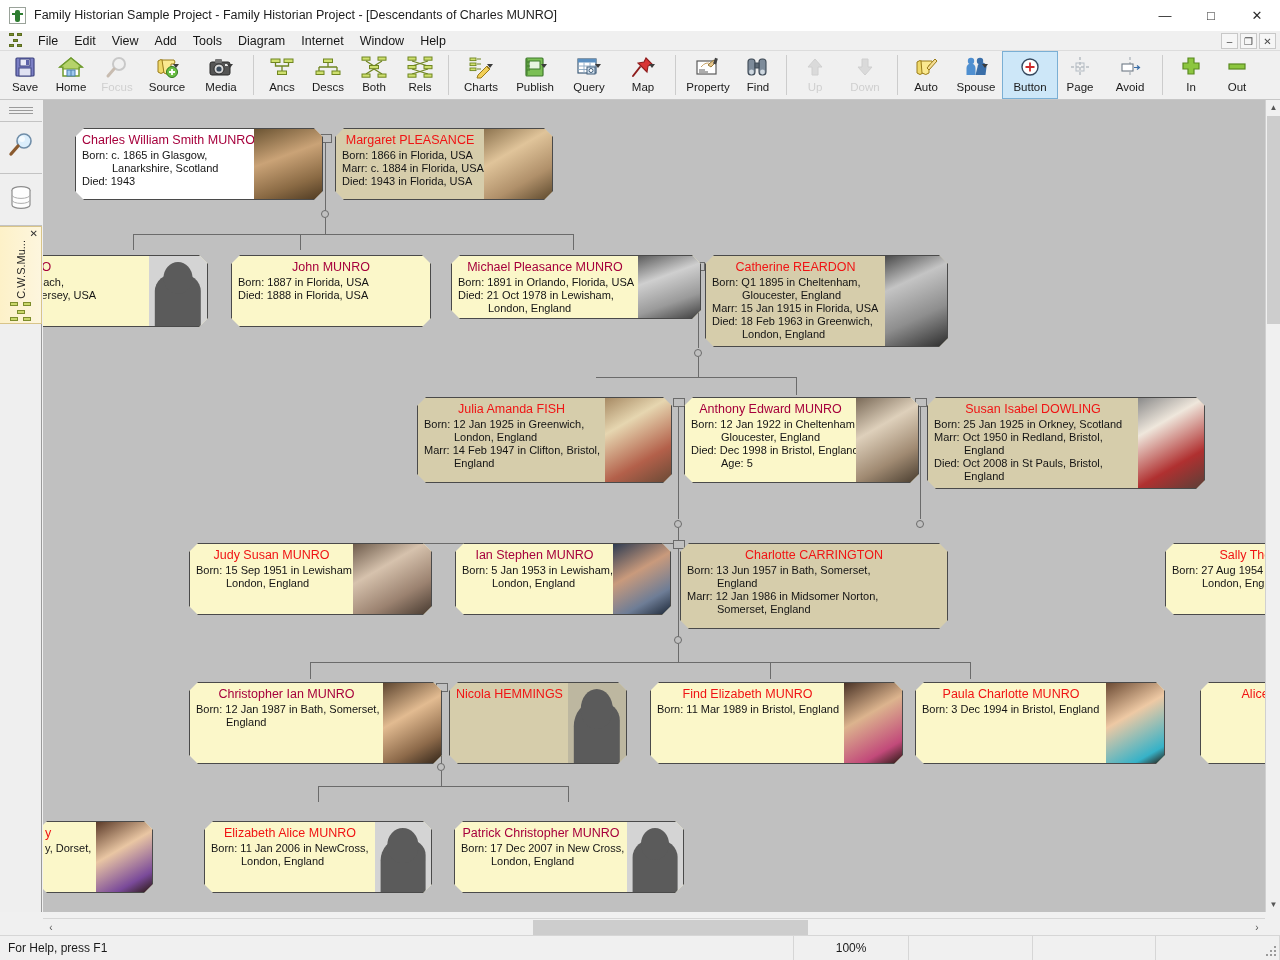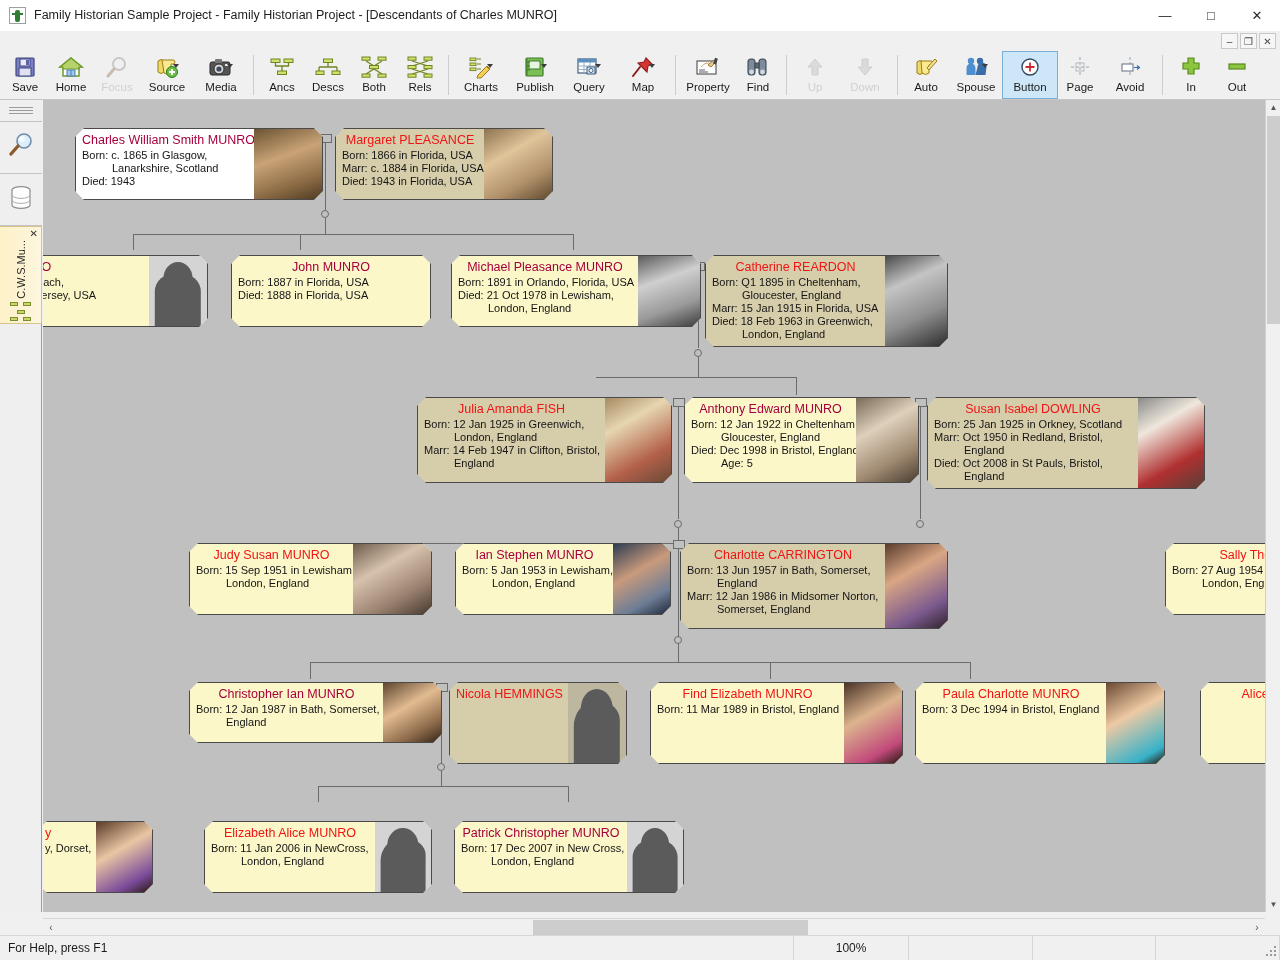--- a/index.html
+++ b/index.html
@@ -227,20 +227,38 @@
   <div class="titlebar">
     <div class="title-icon"></div>
     <div class="title-text">Family Historian Sample Project - Family Historian Project - [Descendants of Charles MUNRO]</div>
     <div class="winbtns">
       <div class="winbtn">—</div>
       <div class="winbtn">□</div>
       <div class="winbtn close">✕</div>
     </div>
   </div>
 
+  <div class="menubar">
+    <div class="menu-appicon">
+      <i></i>
+        <i></i>
+        <i></i>
+        <i></i>
+        <i></i>
+    </div>
+    <div class="menu-item">File</div>
+    <div class="menu-item">Edit</div>
+    <div class="menu-item">View</div>
+    <div class="menu-item">Add</div>
+    <div class="menu-item">Tools</div>
+    <div class="menu-item">Diagram</div>
+    <div class="menu-item">Internet</div>
+    <div class="menu-item">Window</div>
+    <div class="menu-item">Help</div>
+  </div>
   <div class="mdi-btns">
     <div class="mdi-btn">–</div>
     <div class="mdi-btn">❐</div>
     <div class="mdi-btn">✕</div>
   </div>
 
   <div class="toolbar">
 
     <div class="tbitem">
       <div class="tbicon">
@@ -664,21 +682,21 @@
           <div class="cname">John MUNRO</div>
           <div class="cdet">Born: 1887 in Florida, USA</div>
           <div class="cdet">Died: 1888 in Florida, USA</div>
         </div>
         <div class="photo sil" style="width:58px;">
           <span class="sil-shape"></span>
           <span class="sil-head"></span>
         </div>
       </div>
 
-      <div class="card" style="left:408px; top:155px; width:250px; height:72px;">
+      <div class="card" style="left:408px; top:155px; width:250px; height:64px;">
         <div class="body">
           <div class="cname">Michael Pleasance MUNRO</div>
           <div class="cdet">Born: 1891 in Orlando, Florida, USA</div>
           <div class="cdet">Died: 21 Oct 1978 in Lewisham,</div>
           <div class="cdet ind">London, England</div>
         </div>
         <div class="photo ph-mpm" style="width:62px;"></div>
       </div>
 
       <div class="card tan" style="left:662px; top:155px; width:243px; height:92px;">
@@ -738,41 +756,41 @@
 
       <div class="card" style="left:412px; top:443px; width:216px; height:72px;">
         <div class="body">
           <div class="cname">Ian Stephen MUNRO</div>
           <div class="cdet">Born: 5 Jan 1953 in Lewisham,</div>
           <div class="cdet ind">London, England</div>
         </div>
         <div class="photo ph-ism" style="width:57px;"></div>
       </div>
 
-      <div class="card tan" style="left:637px; top:443px; width:268px; height:86px;">
+      <div class="card tan" style="left:637px; top:443px; width:268px; height:86px;flex-direction:column;">
         <div class="body">
           <div class="cname female">Charlotte CARRINGTON</div>
           <div class="cdet">Born: 13 Jun 1957 in Bath, Somerset,</div>
           <div class="cdet ind">England</div>
           <div class="cdet">Marr: 12 Jan 1986 in Midsomer Norton,</div>
           <div class="cdet ind">Somerset, England</div>
         </div>
         <div class="photo ph-cc" style="width:62px;"></div>
       </div>
 
       <div class="card" style="left:1122px; top:443px; width:185px; height:72px;">
         <div class="body">
           <div class="cname female">Sally Theresa</div>
           <div class="cdet">Born: 27 Aug 1954</div>
           <div class="cdet ind">London, Engla</div>
         </div>
       </div>
 
 
-      <div class="card" style="left:146px; top:582px; width:253px; height:61px;">
+      <div class="card" style="left:146px; top:582px; width:253px; height:82px;">
         <div class="body">
           <div class="cname">Christopher Ian MUNRO</div>
           <div class="cdet">Born: 12 Jan 1987 in Bath, Somerset,</div>
           <div class="cdet ind">England</div>
         </div>
         <div class="photo ph-cim" style="width:58px;"></div>
       </div>
 
       <div class="card tan" style="left:406px; top:582px; width:178px; height:82px;">
         <div class="body">

